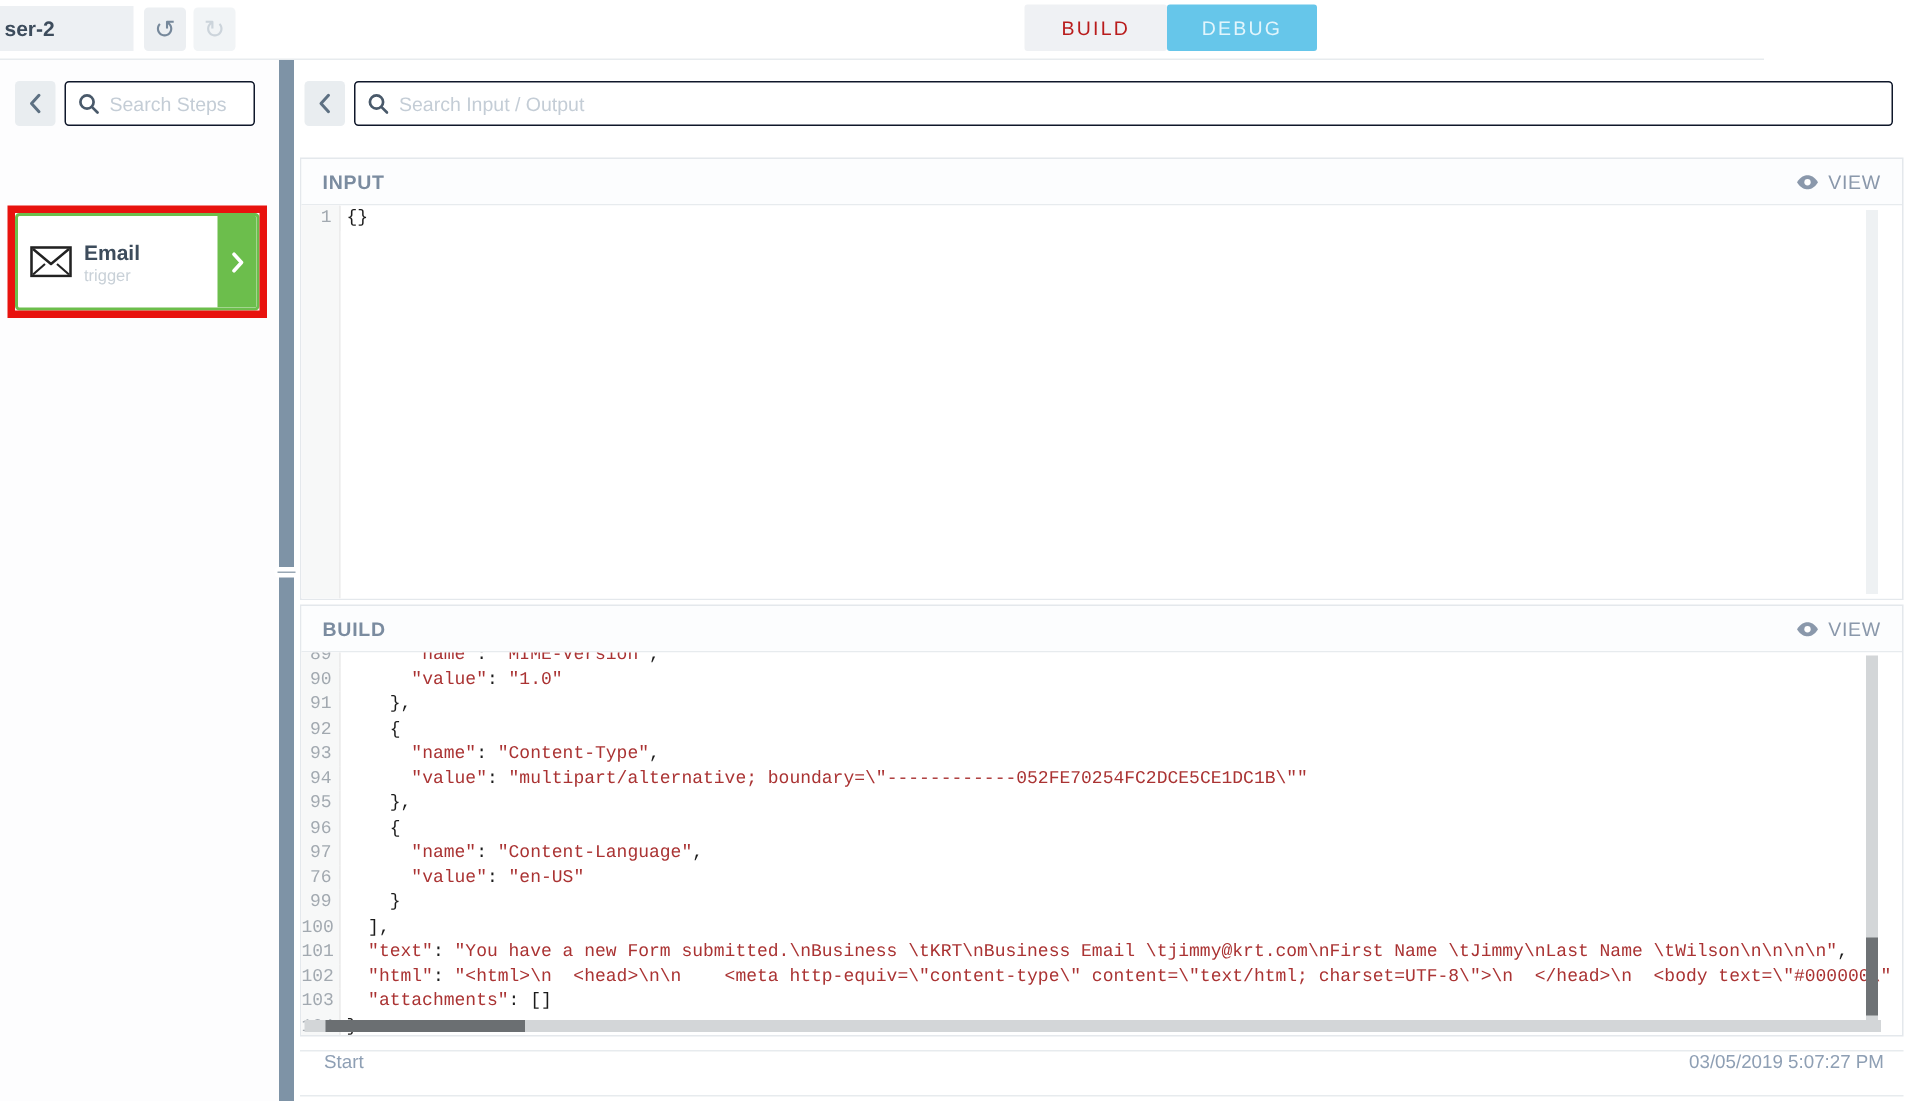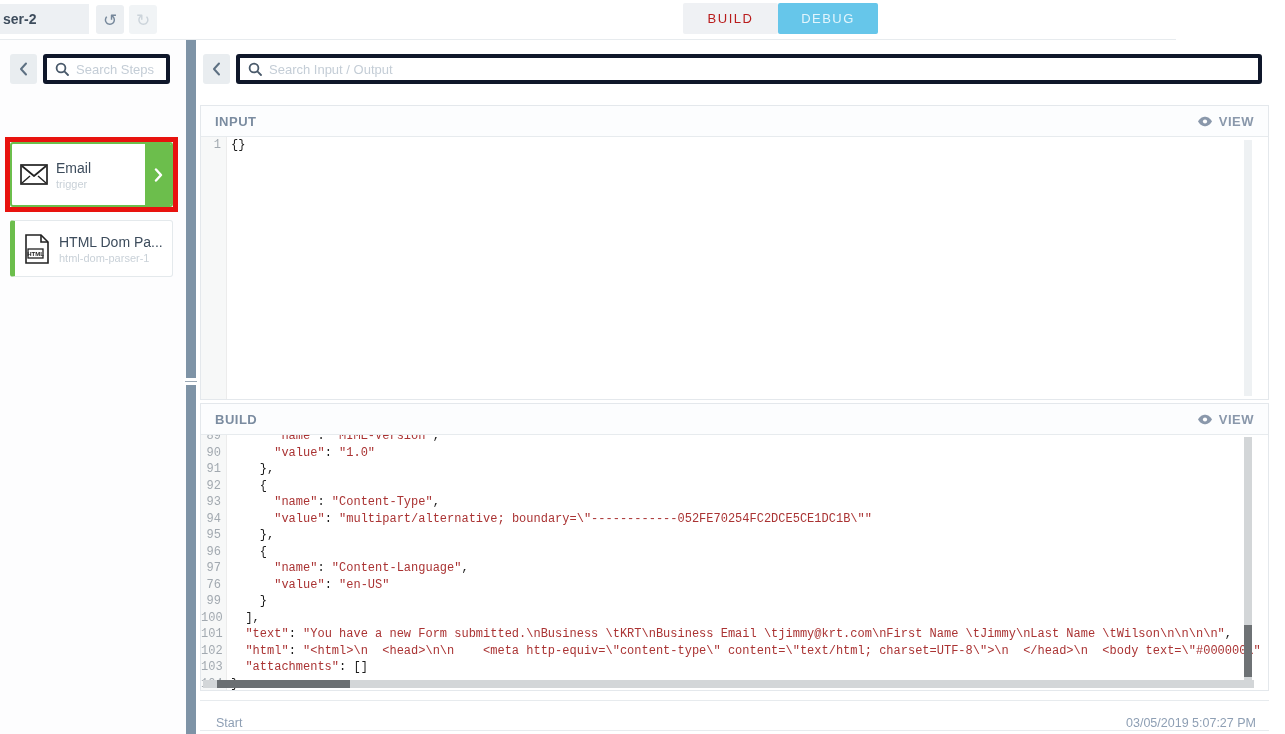--- a/index.html
+++ b/index.html
@@ -21,37 +21,37 @@
   .redo { left:129px; background:#f1f4f6; color:#ccd4db; }
   .tab { position:absolute; top:3px; height:31px; display:flex; align-items:center;
          justify-content:center; font-size:13px; letter-spacing:1.5px; border-radius:2px; }
   .tab-build { left:683px; width:95px; background:#eff1f4; color:#b91c1c; }
   .tab-debug { left:778px; width:100px; background:var(--blue,#66c6ea); color:#e2f5fc; }
 
   
   .sidebar { position:absolute; left:0; top:40px; width:186px; height:694px; background:#fdfdfe; }
   .back-btn { position:absolute; width:27px; height:30px; background:#e9edf0;
               border-radius:3px; display:flex; align-items:center; justify-content:center; }
-  .search { position:absolute; height:30px; background:#fff; border:4px solid #0f172a;
+  .search { position:absolute; height:30px; background:#fff; border:1px solid #0f172a;
             border-radius:3px; display:flex; align-items:center; padding:0 8px; gap:7px; }
   .search input { border:none; outline:none; flex:1; min-width:0; font-size:13px;
                   font-family:"Liberation Sans", sans-serif; color:#3d4c5c; background:transparent; }
   .search input::placeholder { color:#c4cdd6; }
 
   .annotation { position:absolute; left:5px; top:97px; width:173px; height:75px;
                 border:5px solid var(--red-annotation,#e8120e); z-index:4; }
   .step-card { position:absolute; background:#fff; border-radius:3px; display:flex;
                align-items:center; overflow:hidden; }
   .step-email { left:10px; top:102px; width:163px; height:65px;
                 border:2px solid var(--green,#6cbe4c); }
   .step-html  { left:10px; top:180px; width:163px; height:57px;
                 border:1px solid #e4e9ec; border-left:5px solid var(--green,#6cbe4c); }
   .step-icon { width:44px; display:flex; align-items:center; justify-content:center; }
   .step-text { flex:1; min-width:0; }
-  .step-title { font-size:14px; font-weight:normal; color:#3d4c5c; white-space:nowrap;
+  .step-title { font-size:14px; font-weight:bold; color:#3d4c5c; white-space:nowrap;
                 overflow:hidden; text-overflow:ellipsis; }
   .step-sub { font-size:11px; color:#c9d1d8; margin-top:2px; white-space:nowrap;
               overflow:hidden; text-overflow:ellipsis; }
   .step-go { width:26px; align-self:stretch; background:var(--green,#6cbe4c);
              display:flex; align-items:center; justify-content:center; }
 
   
   .divider { position:absolute; left:186px; top:40px; width:10px; height:694px;
              background:var(--divider,#7e93a6); z-index:6; }
   .divider .handle { position:absolute; left:-3px; top:338px; width:16px; height:7px;
@@ -61,41 +61,41 @@
 
   
   .main { position:absolute; left:196px; top:40px; width:1089px; height:694px; background:#fff;padding-left:38px; }
   .panel { position:absolute; left:4px; width:1069px; border:1px solid #e4e8ec; background:#fff; }
   .panel-input  { top:65px;  height:295px; }
   .panel-output { top:363px; height:288px; }
   .panel-header { height:31px; border-bottom:1px solid #e7ebee; background:#fcfdfe;
                   display:flex; align-items:center; justify-content:space-between; padding:0 14px;gap:20px; }
   .panel-title { font-size:13px; font-weight:bold; letter-spacing:.5px; color:#7b8ca0; }
   .view-btn { display:flex; align-items:center; gap:6px; color:#8a98ab; font-size:13px;
-              font-weight:bold; letter-spacing:.5px; }
+              font-weight:normal; letter-spacing:.5px; }
   .panel-body { position:absolute; left:0; right:0; top:31px; bottom:0; overflow:hidden; background:#fff; }
   .gutter-bg { position:absolute; left:0; top:0; bottom:0; width:26px; background:#f7f8f8;
                border-right:1px solid #ececec; }
   .code-scroll { position:relative; }
   .code-line { display:flex; height:16.5px; line-height:16.5px; white-space:pre;
                font-family:"Liberation Mono", monospace; font-size:12px; }
   .code-line .ln { width:26px; flex:0 0 26px; text-align:right; padding-right:5px;
                    color:#a2a9b0; background:#f7f8f8; border-right:1px solid #ececec; }
   .code-line .code { padding-left:4px; color:#1b1b1b; }
   .code .str { color:var(--code-red,#aa3333); }
   .out-offset { margin-top:-7px; }
 
   .vscroll-track { position:absolute; right:16px; top:2px; bottom:10px; width:8px; background:#d3d6d8; }
   .vscroll-thumb { position:absolute; left:0; width:8px; background:#6e7275; }
   .in-vtrack { position:absolute; right:16px; top:3px; bottom:3px; width:8px; background:#eef1f3; }
   .hscroll-track { position:absolute; left:2px; right:14px; bottom:2px; height:8px; background:#d3d6d8; }
   .hscroll-thumb { position:absolute; left:14px; top:0; height:8px; width:133px; background:#6b6f72; }
 
   .footer { position:absolute; left:4px; top:660px; width:1069px; background:#fff; }
-  .footer-row { height:30px; border-top:1px solid #e7ebee; display:flex; align-items:flex-end;
+  .footer-row { height:30px; border-top:1px solid #e7ebee; display:flex; align-items:flex-start;
                 justify-content:space-between; padding:0 13px 0 16px;
                 font-size:12.5px; color:#8e9fb4; }
 
   svg { display:block; }
 </style>
 </head>
 <body>
 
 <div class="topbar">
   <div class="title-box">ser-2</div>
@@ -140,34 +140,20 @@
     </div>
     <div class="step-go">
       <span>
         <svg width="9" height="14" viewBox="0 0 9 14">
             <polyline points="2,1.5 7,7 2,12.5" fill="none" stroke="#fff" stroke-width="2.4" stroke-linecap="round" stroke-linejoin="round"></polyline>
           </svg>
       </span>
     </div>
   </div>
 
-  <div class="step-card step-html">
-    <div class="step-icon">
-      <svg width="26" height="30" viewBox="0 0 26 30">
-        <path d="M2 1 L17 1 L24 8 L24 29 L2 29 Z" fill="none" stroke="#222" stroke-width="1.6"></path>
-        <path d="M17 1 L17 8 L24 8" fill="none" stroke="#222" stroke-width="1.6"></path>
-        <rect x="4" y="15" width="15" height="9" fill="none" stroke="#222" stroke-width="1.3"></rect>
-        <text x="11.5" y="22" text-anchor="middle" font-family="Liberation Sans, sans-serif" font-size="6" font-weight="bold" fill="#222">HTML</text>
-      </svg>
-    </div>
-    <div class="step-text">
-      <div class="step-title">HTML Dom Pa...</div>
-      <div class="step-sub">html-dom-parser-1</div>
-    </div>
-  </div>
 </div>
 
 <div class="divider">
   <div class="handle"></div>
 </div>
 
 <div class="main">
 
   <div class="back-btn" style="left:7px; top:14px;">
     <span>

